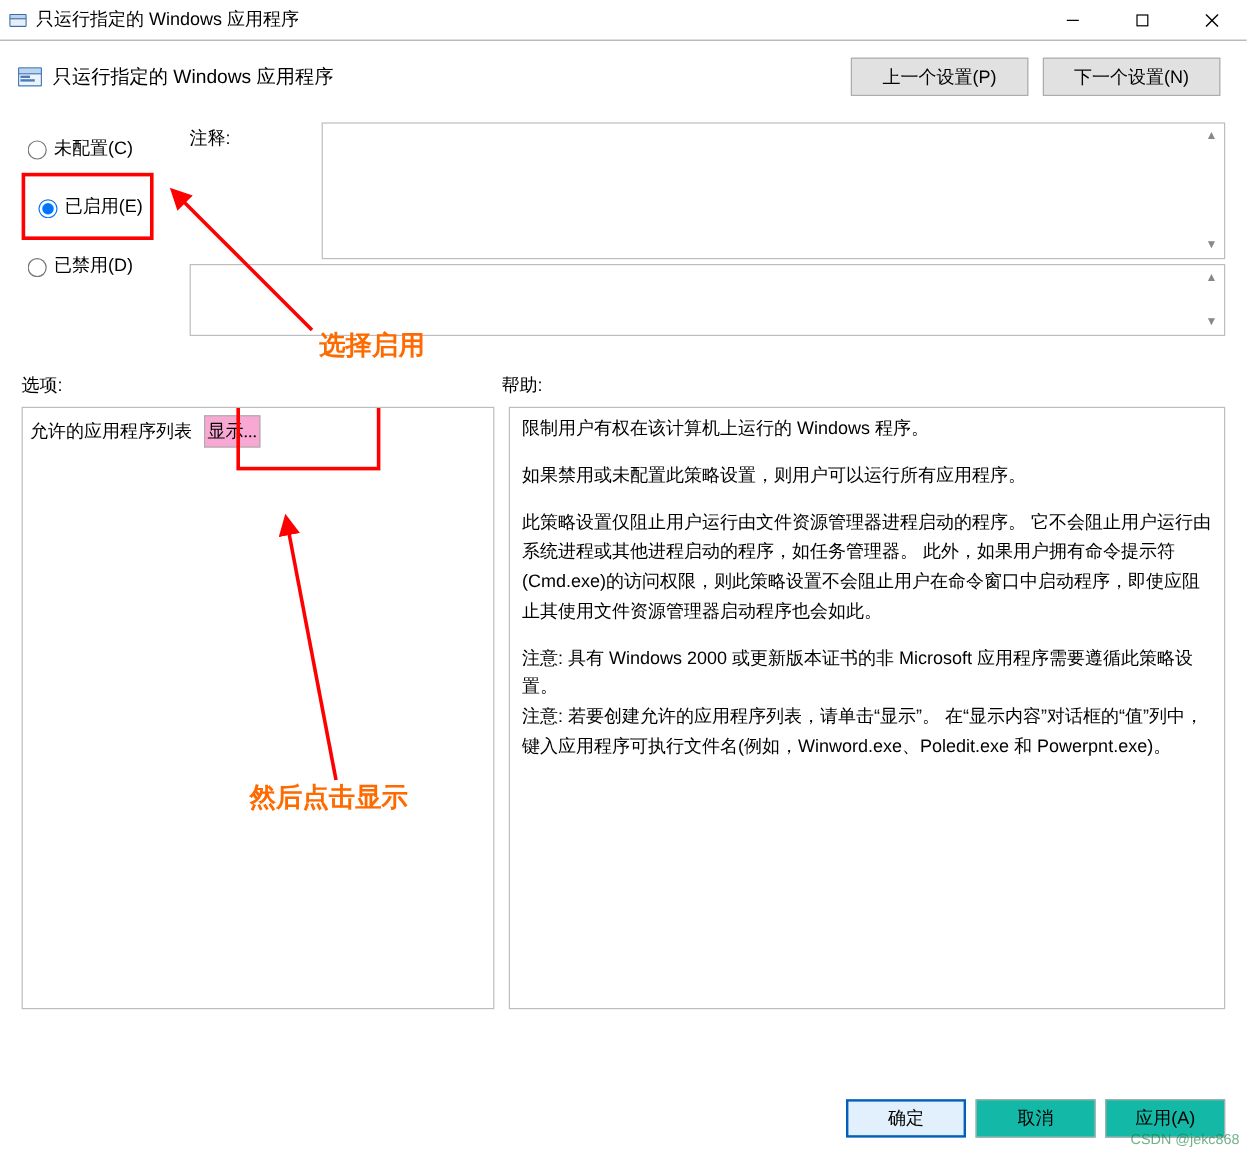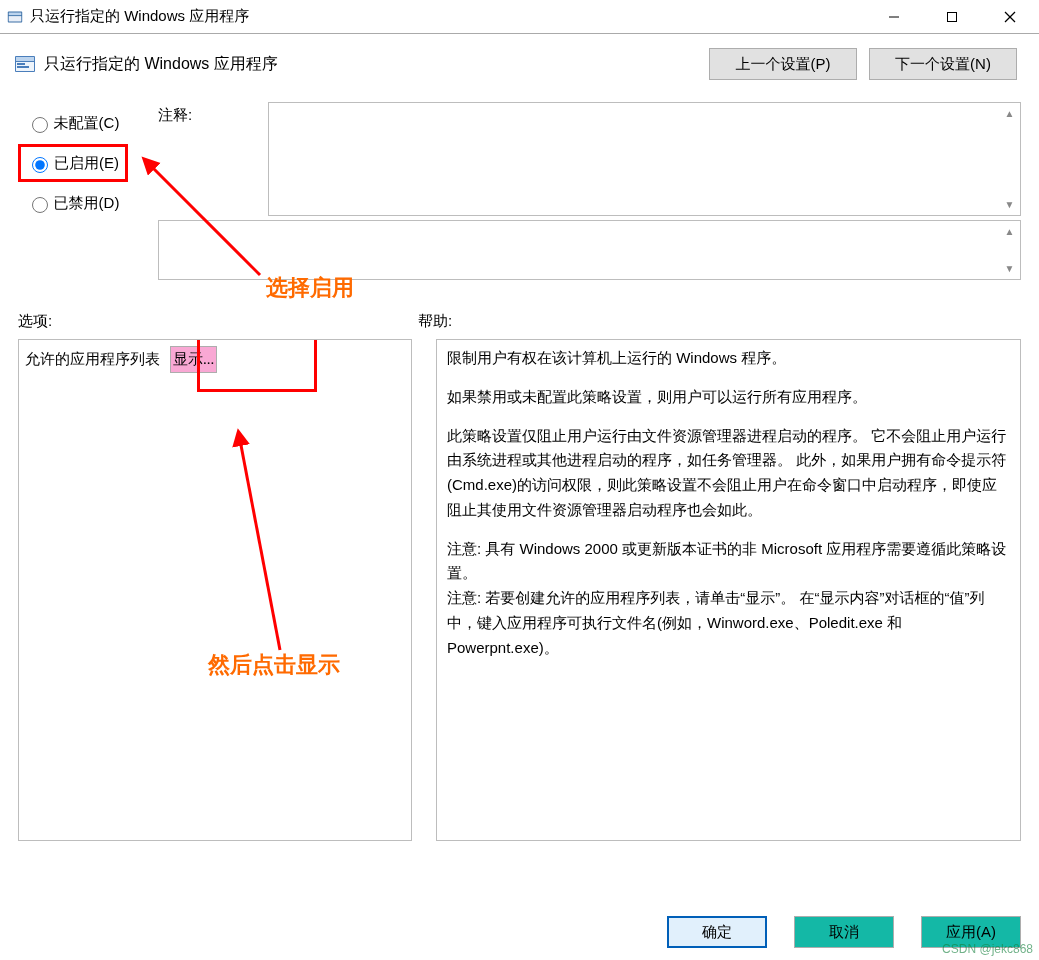--- a/index.html
+++ b/index.html
@@ -69,21 +69,20 @@
     position: absolute;
     left: 18px; top: 14px;
     display: flex;
     flex-direction: column;
   }
   .radio-col label {
     display: flex; align-items: center;
     height: 42px;
     font-size: 15px;
     cursor: pointer;
-    justify-content: center;
   }
   .radio-col input[type=radio]{
     width:16px; height:16px; margin-right:6px;
   }
   .highlight-red {
     border: 3px solid #f00;
     padding: 0 6px;
   }
   
   .form-row {
@@ -127,21 +126,21 @@
   
   .section-labels {
     display: flex;
     padding: 14px 18px 4px 18px;
   }
   .section-labels .left { width: 400px; }
   .section-labels .right { flex:1; }
   .lower {
     display: flex;
     padding: 4px 18px 0 18px;
-    gap: 24px;
+    gap: 12px;
   }
   .panel {
     border: 1px solid #bdbdbd;
     background: #fff;
     height: 502px;
     overflow: hidden;
     font-size: 15px;
   }
   .panel.left  { width: 394px; position: relative; }
   .panel.right { flex: 1; padding: 6px 10px; line-height: 1.65; }
@@ -161,21 +160,21 @@
   }
   .show-highlight {
     position:absolute;
     border:3px solid #f00;
     pointer-events:none;
   }
   
   .bottom-bar {
     position: absolute;
     right: 18px; bottom: 12px;
-    display: flex; gap: 27px;
+    display: flex; gap: 8px;
   }
   .bottom-bar button {
     min-width: 100px; height: 32px;
     background: #14b8a6;
     border: 1px solid #adadad;
     font-size: 15px;
     cursor: pointer;
   }
   .bottom-bar button.primary {
     border: 2px solid #005fb8;
@@ -235,21 +234,21 @@
   <button class="nav-btn">下一个设置(N)</button>
 </div>
 
 <div class="config-area" style="height:210px;">
 
   <div class="radio-col">
     <label>
       <input type="radio" name="state" style="">
       <span>未配置(C)</span>
     </label>
-    <label class="highlight-red" style="height:38px;">
+    <label class="highlight-red" style="height:56px;">
       <input type="radio" name="state" checked="" style="">
       <span>已启用(E)</span>
     </label>
     <label>
       <input type="radio" name="state" style="">
       <span>已禁用(D)</span>
     </label>
   </div>
 
   <div class="form-row" style="padding-top:8px;gap:10px;">

